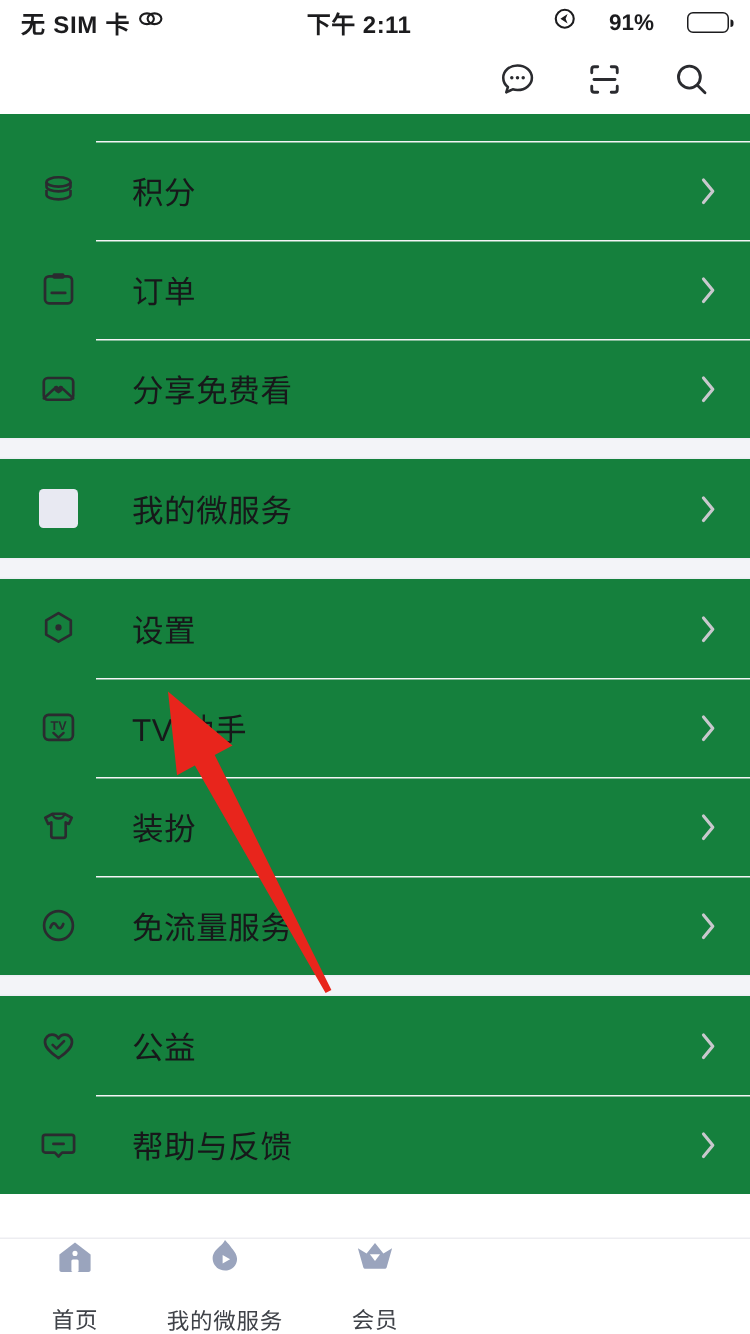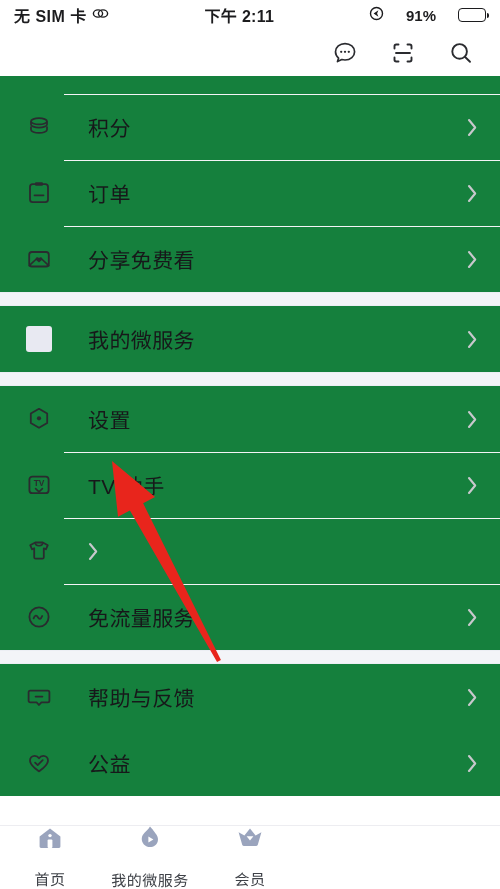--- a/index.html
+++ b/index.html
@@ -320,20 +320,21 @@
         </span>
       </div>
 
       <div class="row">
         <span class="row-icon">
           <svg width="26" height="26" viewBox="0 0 26 26">
             <path d="M9.2 4.5L4.2 7.2l1.9 4.1 2.1-1v8.9c0 .8.6 1.4 1.4 1.4h6.8c.8 0 1.4-.6 1.4-1.4v-8.9l2.1 1 1.9-4.1-5-2.7z" fill="none" stroke="#2a2b2f" stroke-width="1.8" stroke-linejoin="round"></path>
             <path d="M9.2 4.5c0 2 1.7 3.2 3.8 3.2s3.8-1.2 3.8-3.2" fill="none" stroke="#2a2b2f" stroke-width="1.6" stroke-linejoin="round"></path>
           </svg>
         </span>
+        <span class="row-label">装扮</span>
         <span class="row-chev">
           <svg width="11" height="19" viewBox="0 0 11 19">
               <path d="M2 2l6.2 7.5L2 17" fill="none" stroke="#c8c8cd" stroke-width="2.1" stroke-linecap="round" stroke-linejoin="round"></path>
             </svg>
         </span>
       </div>
 
       <div class="row">
         <span class="row-icon">
           <svg width="26" height="26" viewBox="0 0 26 26">
@@ -346,43 +347,43 @@
           <svg width="11" height="19" viewBox="0 0 11 19">
               <path d="M2 2l6.2 7.5L2 17" fill="none" stroke="#c8c8cd" stroke-width="2.1" stroke-linecap="round" stroke-linejoin="round"></path>
             </svg>
         </span>
       </div>
     </div>
 
     <div class="section-gap"></div>
 
     <div>
+      <div class="row no-divider">
+        <span class="row-icon">
+          <svg width="26" height="26" viewBox="0 0 26 26">
+            <path d="M13 21.4C9.4 18.6 4 15.2 4 10.6 4 7.8 6.1 5.8 8.7 5.8c1.8 0 3.4 1 4.3 2.5.9-1.5 2.5-2.5 4.3-2.5 2.6 0 4.7 2 4.7 4.8 0 4.6-5.4 8-9 10.8z" fill="none" stroke="#2a2b2f" stroke-width="1.8" stroke-linejoin="round"></path>
+            <path d="M9.1 12.6l2.6 2.5 5-5" fill="none" stroke="#2a2b2f" stroke-width="1.8" stroke-linecap="round" stroke-linejoin="round"></path>
+          </svg>
+        </span>
+        <span class="row-label">公益</span>
+        <span class="row-chev">
+          <svg width="11" height="19" viewBox="0 0 11 19">
+              <path d="M2 2l6.2 7.5L2 17" fill="none" stroke="#c8c8cd" stroke-width="2.1" stroke-linecap="round" stroke-linejoin="round"></path>
+            </svg>
+        </span>
+      </div>
+
       <div class="row">
         <span class="row-icon">
           <svg width="26" height="26" viewBox="0 0 26 26">
             <path d="M4.2 6.6h17.6c.9 0 1.6.7 1.6 1.6v8.6c0 .9-.7 1.6-1.6 1.6h-6.4l-2.4 2.6-2.4-2.6H4.2c-.9 0-1.6-.7-1.6-1.6V8.2c0-.9.7-1.6 1.6-1.6z" fill="none" stroke="#2a2b2f" stroke-width="1.8" stroke-linejoin="round"></path>
             <path d="M9.6 12.6h6.8" stroke="#2a2b2f" stroke-width="1.8" stroke-linecap="round"></path>
           </svg>
         </span>
         <span class="row-label">帮助与反馈</span>
-        <span class="row-chev">
-          <svg width="11" height="19" viewBox="0 0 11 19">
-              <path d="M2 2l6.2 7.5L2 17" fill="none" stroke="#c8c8cd" stroke-width="2.1" stroke-linecap="round" stroke-linejoin="round"></path>
-            </svg>
-        </span>
-      </div>
-
-      <div class="row no-divider">
-        <span class="row-icon">
-          <svg width="26" height="26" viewBox="0 0 26 26">
-            <path d="M13 21.4C9.4 18.6 4 15.2 4 10.6 4 7.8 6.1 5.8 8.7 5.8c1.8 0 3.4 1 4.3 2.5.9-1.5 2.5-2.5 4.3-2.5 2.6 0 4.7 2 4.7 4.8 0 4.6-5.4 8-9 10.8z" fill="none" stroke="#2a2b2f" stroke-width="1.8" stroke-linejoin="round"></path>
-            <path d="M9.1 12.6l2.6 2.5 5-5" fill="none" stroke="#2a2b2f" stroke-width="1.8" stroke-linecap="round" stroke-linejoin="round"></path>
-          </svg>
-        </span>
-        <span class="row-label">公益</span>
         <span class="row-chev">
           <svg width="11" height="19" viewBox="0 0 11 19">
               <path d="M2 2l6.2 7.5L2 17" fill="none" stroke="#c8c8cd" stroke-width="2.1" stroke-linecap="round" stroke-linejoin="round"></path>
             </svg>
         </span>
       </div>
     </div>
   </div>
 
   <svg class="annotation" viewBox="0 0 500 889">

